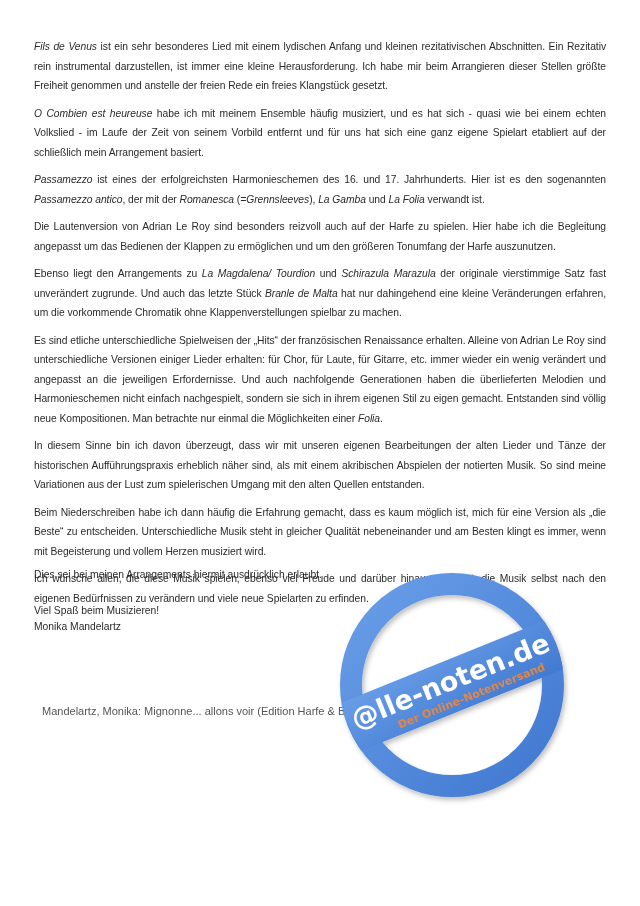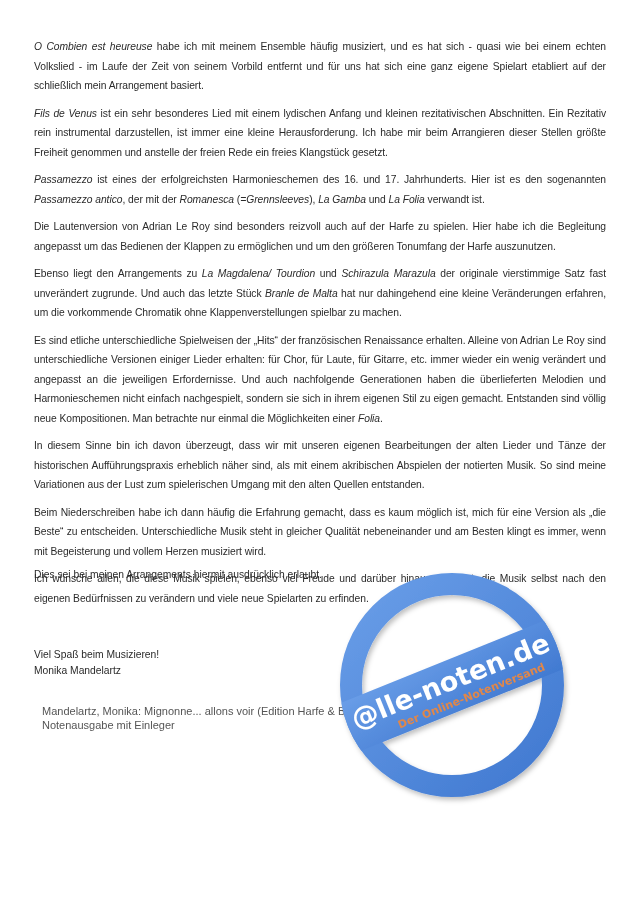--- a/index.html
+++ b/index.html
@@ -2,49 +2,48 @@
 <html><head>
 <meta charset="utf-8">
 <style>
   html, body { margin:0; padding:0; background:#ffffff; }
   body { width:640px; height:906px; position:relative; overflow:hidden;
          font-family:"Liberation Sans", sans-serif; color:#2a2a2a; }
   .page { position:absolute; left:34px; top:37px; width:572px; }
   .para { font-size:10.3px; line-height:19.5px; margin:0 0 8px 0; text-align:justify; letter-spacing:-0.05px; }
   .para i { font-style:italic; }
   .closing { position:absolute; left:34px; top:565px; font-size:10.3px; line-height:19.5px; }
-  .greeting { position:absolute; left:34px; top:603px; font-size:10.3px; line-height:16px;margin-top:44px; }
+  .greeting { position:absolute; left:34px; top:603px; font-size:10.3px; line-height:16px; }
   .imprint { position:absolute; left:42px; top:704px; font-size:11px; line-height:14.2px; color:#555; }
   .stamp { position:absolute; left:330px; top:560px; width:250px; height:250px; }
 </style>
 </head>
 <body>
 
 <div class="page" id="paras">
+    <p class="para"><i>Fils de Venus</i><span> ist ein sehr besonderes Lied mit einem lydischen Anfang und kleinen rezitativischen Abschnitten. Ein Rezitativ rein instrumental darzustellen, ist immer eine kleine Herausforderung. Ich habe mir beim Arrangieren dieser Stellen größte Freiheit genommen und anstelle der freien Rede ein freies Klangstück gesetzt.</span></p>
     <p class="para"><i>O Combien est heureuse</i><span> habe ich mit meinem Ensemble häufig musiziert, und es hat sich - quasi wie bei einem echten Volkslied - im Laufe der Zeit von seinem Vorbild entfernt und für uns hat sich eine ganz eigene Spielart etabliert auf der schließlich mein Arrangement basiert.</span></p>
-    <p class="para"><i>Fils de Venus</i><span> ist ein sehr besonderes Lied mit einem lydischen Anfang und kleinen rezitativischen Abschnitten. Ein Rezitativ rein instrumental darzustellen, ist immer eine kleine Herausforderung. Ich habe mir beim Arrangieren dieser Stellen größte Freiheit genommen und anstelle der freien Rede ein freies Klangstück gesetzt.</span></p>
     <p class="para"><i>Passamezzo</i><span> ist eines der erfolgreichsten Harmonieschemen des 16. und 17. Jahrhunderts. Hier ist es den sogenannten </span><i>Passamezzo antico</i><span>, der mit der </span><i>Romanesca</i><span> (</span><i>=Grennsleeves</i><span>), </span><i>La Gamba</i><span> und </span><i>La Folia</i><span> verwandt ist.</span></p>
     <p class="para"><span>Die Lautenversion von Adrian Le Roy sind besonders reizvoll auch auf der Harfe zu spielen. Hier habe ich die Begleitung angepasst um das Bedienen der Klappen zu ermöglichen und um den größeren Tonumfang der Harfe auszunutzen.</span></p>
     <p class="para"><span>Ebenso liegt den Arrangements zu </span><i>La Magdalena/ Tourdion</i><span> und </span><i>Schirazula Marazula</i><span> der originale vierstimmige Satz fast unverändert zugrunde. Und auch das letzte Stück </span><i>Branle de Malta</i><span> hat nur dahingehend eine kleine Veränderungen erfahren, um die vorkommende Chromatik ohne Klappenverstellungen spielbar zu machen.</span></p>
     <p class="para"><span>Es sind etliche unterschiedliche Spielweisen der „Hits“ der französischen Renaissance erhalten. Alleine von Adrian Le Roy sind unterschiedliche Versionen einiger Lieder erhalten: für Chor, für Laute, für Gitarre, etc. immer wieder ein wenig verändert und angepasst an die jeweiligen Erfordernisse. Und auch nachfolgende Generationen haben die überlieferten Melodien und Harmonieschemen nicht einfach nachgespielt, sondern sie sich in ihrem eigenen Stil zu eigen gemacht. Entstanden sind völlig neue Kompositionen. Man betrachte nur einmal die Möglichkeiten einer </span><i>Folia</i><span>.</span></p>
     <p class="para"><span>In diesem Sinne bin ich davon überzeugt, dass wir mit unseren eigenen Bearbeitungen der alten Lieder und Tänze der historischen Aufführungspraxis erheblich näher sind, als mit einem akribischen Abspielen der notierten Musik. So sind meine Variationen aus der Lust zum spielerischen Umgang mit den alten Quellen entstanden.</span></p>
     <p class="para"><span>Beim Niederschreiben habe ich dann häufig die Erfahrung gemacht, dass es kaum möglich ist, mich für eine Version als „die Beste“ zu entscheiden. Unterschiedliche Musik steht in gleicher Qualität nebeneinander und am Besten klingt es immer, wenn mit Begeisterung und vollem Herzen musiziert wird.</span></p>
     <p class="para"><span>Ich wünsche allen, die diese Musik spielen, ebenso viel Freude und darüber hinaus den Mut, die Musik selbst nach den eigenen Bedürfnissen zu verändern und viele neue Spielarten zu erfinden.</span></p>
   </div>
 
 <div class="closing">Dies sei bei meinen Arrangements hiermit ausdrücklich erlaubt.</div>
 
 <div class="greeting">
   <div>Viel Spaß beim Musizieren!</div>
   <div>Monika Mandelartz</div>
 </div>
 
 <div class="imprint">
   <div>Mandelartz, Monika: Mignonne... allons voir (Edition Harfe &amp; Blockflöte)</div>
-  <div>Notenausgabe mit Einleger</div>
 </div>
 
 <svg class="stamp" viewBox="0 0 250 250">
   <defs>
     <linearGradient id="rg" x1="0" y1="0" x2="1" y2="1">
       <stop offset="0" stop-color="#6a9ee8"></stop>
       <stop offset="1" stop-color="#3f78d0"></stop>
     </linearGradient>
     <filter id="sh" x="-20%" y="-20%" width="140%" height="140%">
       <feDropShadow dx="2" dy="3" stdDeviation="2.5" flood-color="#000" flood-opacity="0.25"></feDropShadow>

